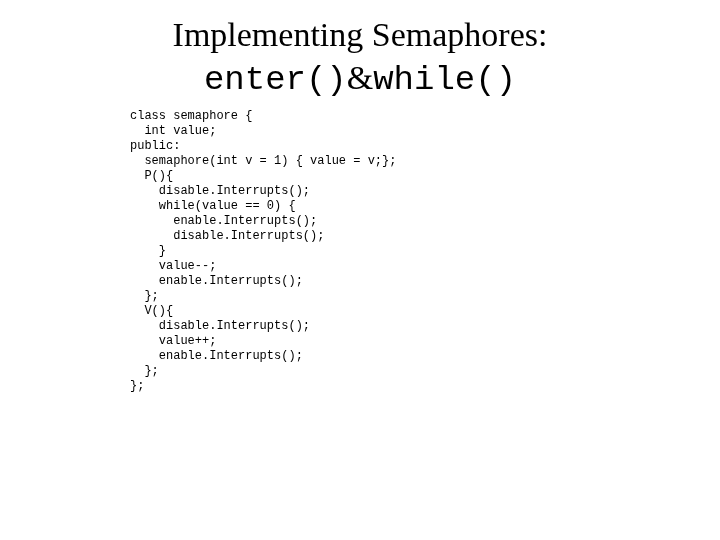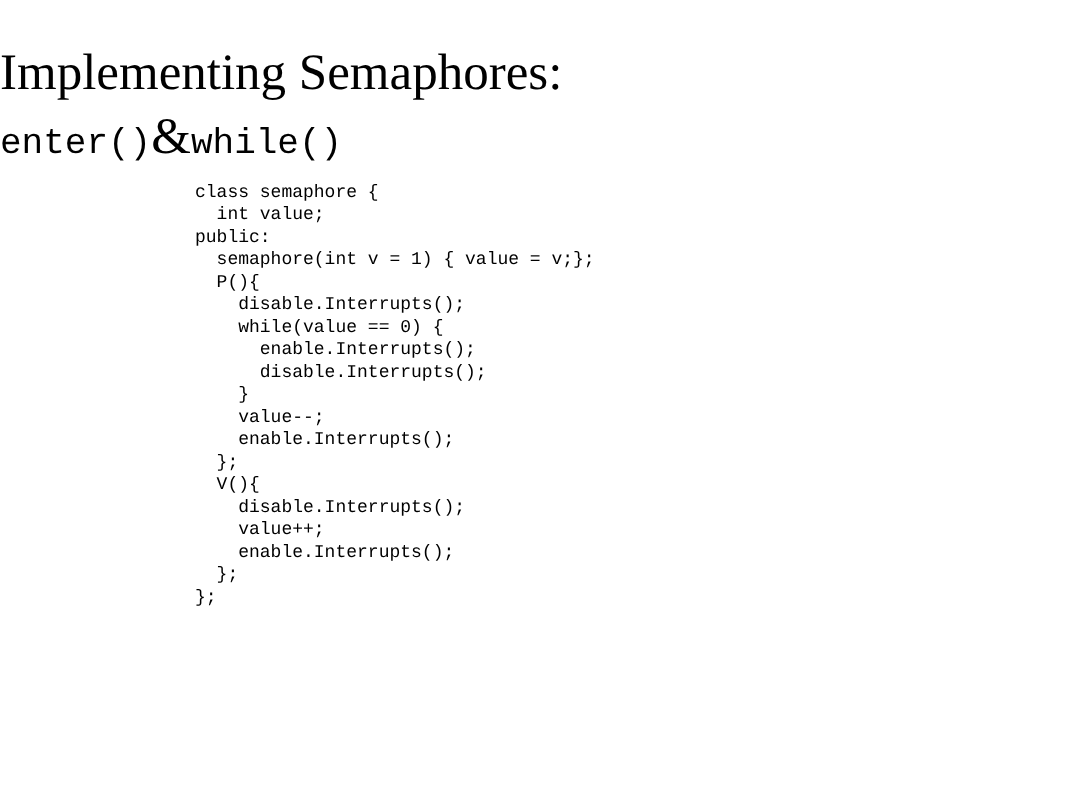--- a/index.html
+++ b/index.html
@@ -11,27 +11,28 @@
     font-family: "Times New Roman", Times, serif;
     color: #000;
   }
   .slide {
     width: 720px;
     height: 540px;
     position: relative;
     box-sizing: border-box;
   }
   .title {
+    text-align: center;
     font-size: 34px;
     line-height: 1.25;
-    padding-top: 28px;
+    padding-top: 14px;
   }
   .title .mono {
     font-family: "Courier New", Courier, monospace;
-    font-size: 24px;
+    font-size: 34px;
     margin-top: 44px;
   }
   .code {
     font-family: "Courier New", Courier, monospace;
     font-size: 12px;
     line-height: 1.25;
     white-space: pre;
     margin-left: 130px;
     margin-top: 8px;
   }

